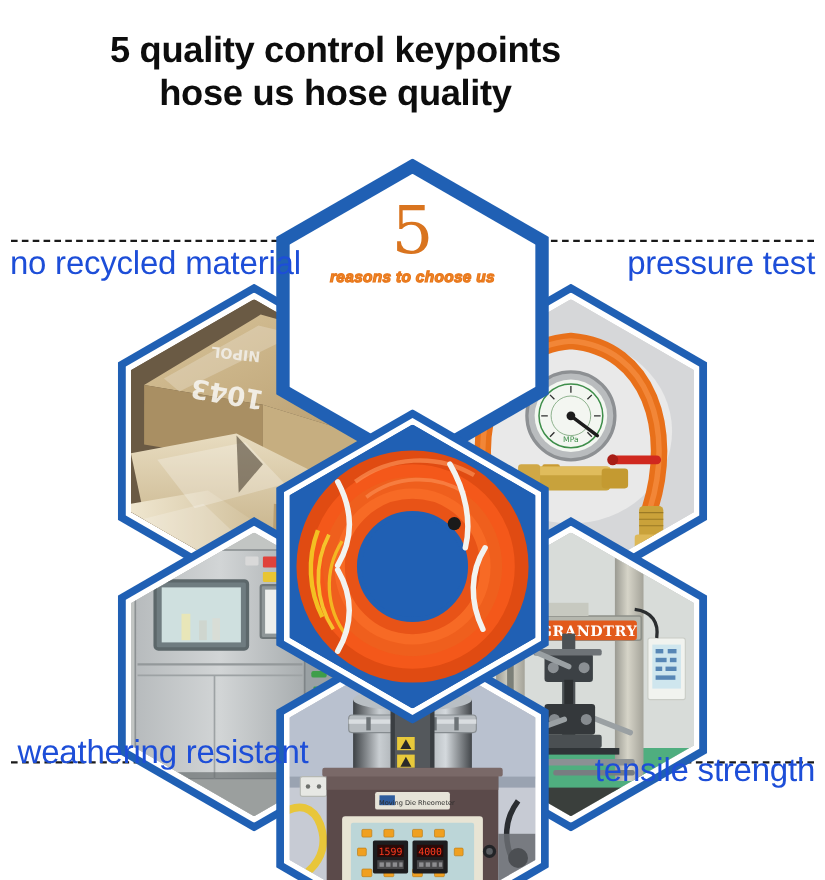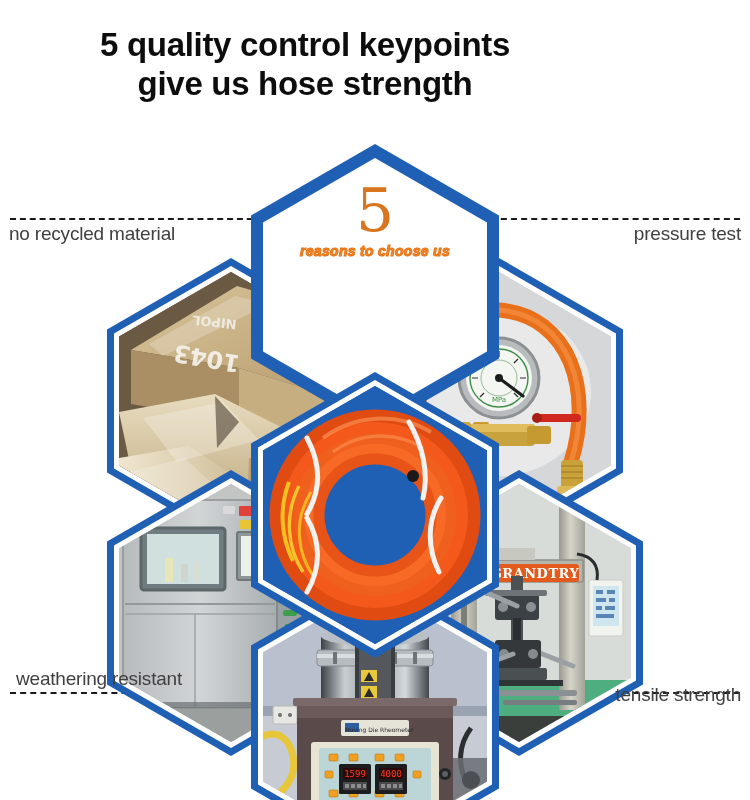--- a/index.html
+++ b/index.html
@@ -105,43 +105,43 @@
     font-weight: bold;
     font-size: 14px;
     color: #ef8b2c;
     -webkit-text-stroke: 1.1px #e8761a;
     letter-spacing: 0.3px;
     white-space: nowrap;
   }
 
   
   #hex-left-top    { left: 107px; top: 258px; z-index: 5; }
-  #hex-right-top   { left: 375px; top: 258px; z-index: 5; text-decoration: underline; }
+  #hex-right-top   { left: 395px; top: 258px; z-index: 5; text-decoration: underline; }
   #hex-center-mid  { left: 251px; top: 372px; z-index: 7; }
   #hex-left-bot    { left: 107px; top: 470px; z-index: 5; }
   #hex-right-bot   { left: 395px; top: 470px; z-index: 5; }
   #hex-center-bot  { left: 251px; top: 574px; z-index: 6; }
 
   
   .dash {
     position: absolute;
     border-top: 2px dashed #1a1a1a;
     z-index: 2;
   }
   #dash-tl { left: 10px;  top: 218px; width: 302px; }
   #dash-tr { left: 440px; top: 218px; width: 300px; }
   #dash-bl { left: 10px;  top: 692px; width: 300px; }
   #dash-br { left: 440px; top: 692px; width: 300px; }
 
   
   .label {
     position: absolute;
     font-family: "Liberation Sans", sans-serif;
-    font-size: 19px;
-    color: #404040;
+    font-size: 30px;
+    color: #1d4ed8;
     white-space: nowrap;
     z-index: 9;
     letter-spacing: -0.2px;
   }
   #label-no-recycled   { left: 9px;   top: 223px; }
   #label-pressure      { right: 9px;  top: 223px; }
   #label-weathering    { left: 16px;  top: 668px; }
   #label-tensile       { right: 9px;  top: 684px; }
   #label-monitoring    { left: 0; width: 750px; top: 764px; text-align: center; }
 
@@ -168,21 +168,21 @@
 
   svg.art { position:absolute; inset:0; width:100%; height:100%; display:block; }
 </style>
 </head>
 <body>
 
 <div id="infographic">
 
   <div class="title-block">
     <span class="title-line">5 quality control keypoints</span>
-    <span class="title-line">give us hose strength</span>
+    <span class="title-line">hose us hose quality</span>
   </div>
 
   <div class="dash" id="dash-tl"></div>
   <div class="dash" id="dash-tr"></div>
   <div class="dash" id="dash-bl"></div>
   <div class="dash" id="dash-br"></div>
 
   <div class="hex-layer">
 
     <div class="hex ring" id="hex-left-top">

